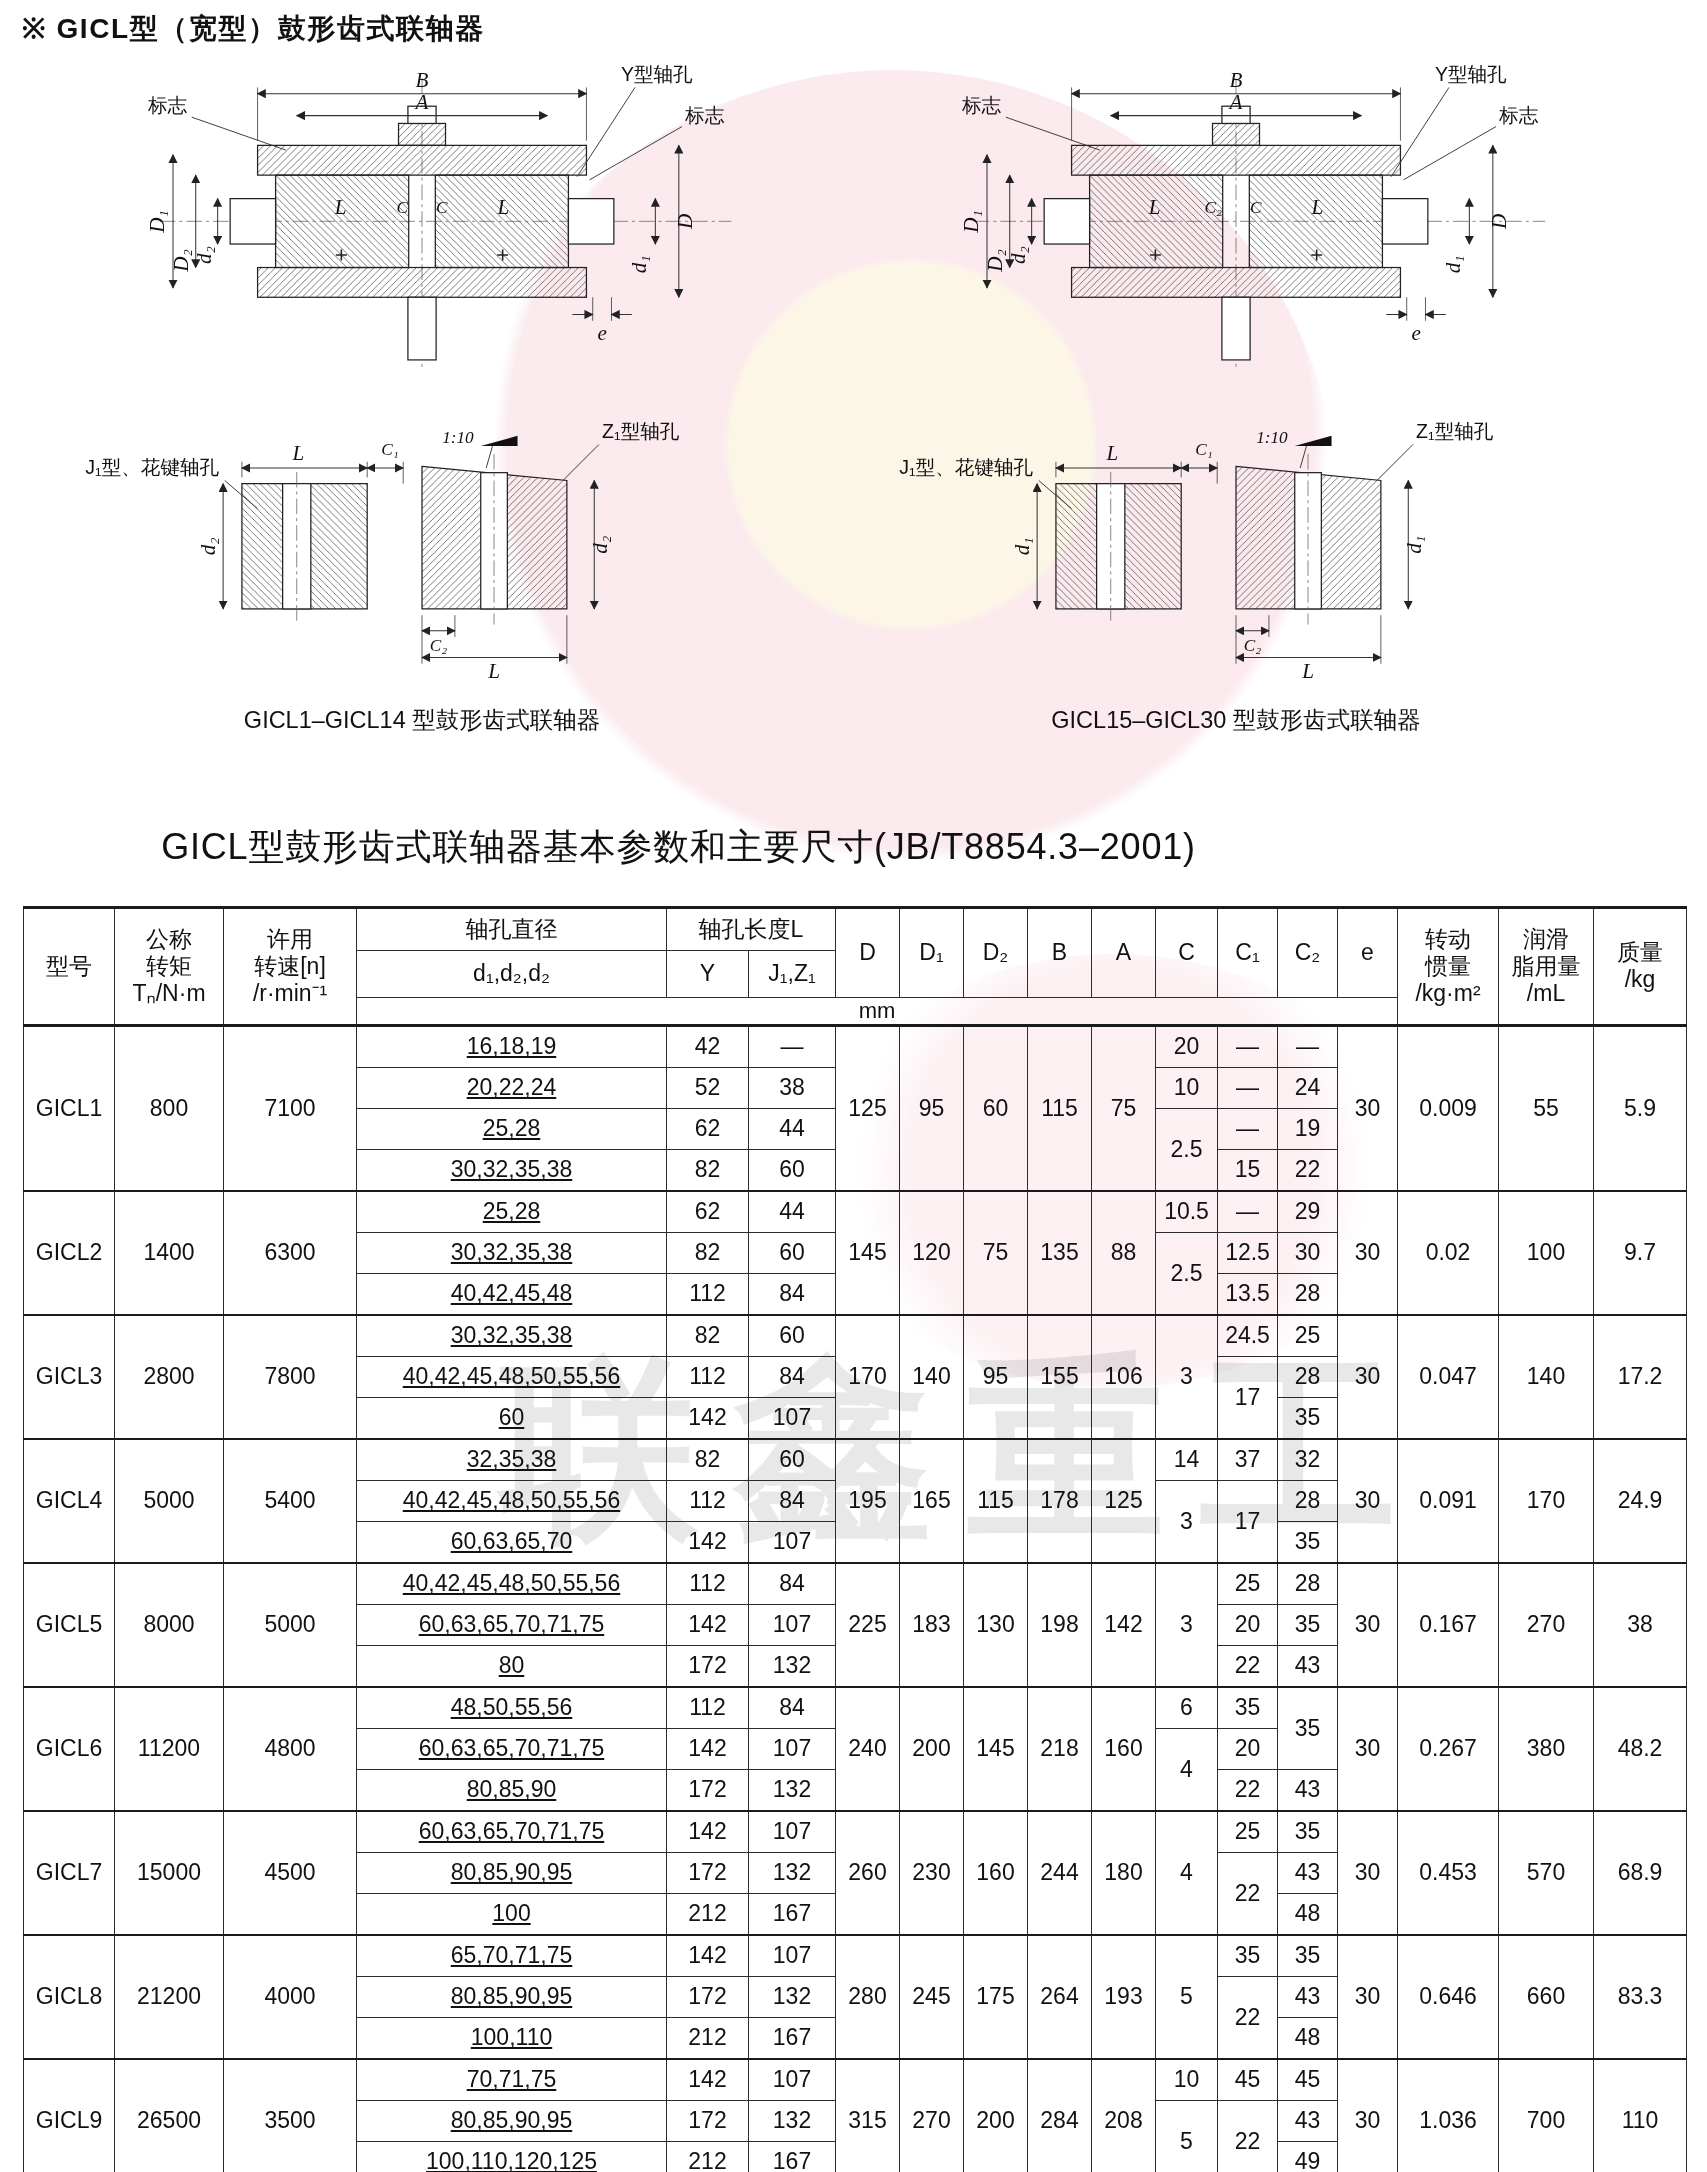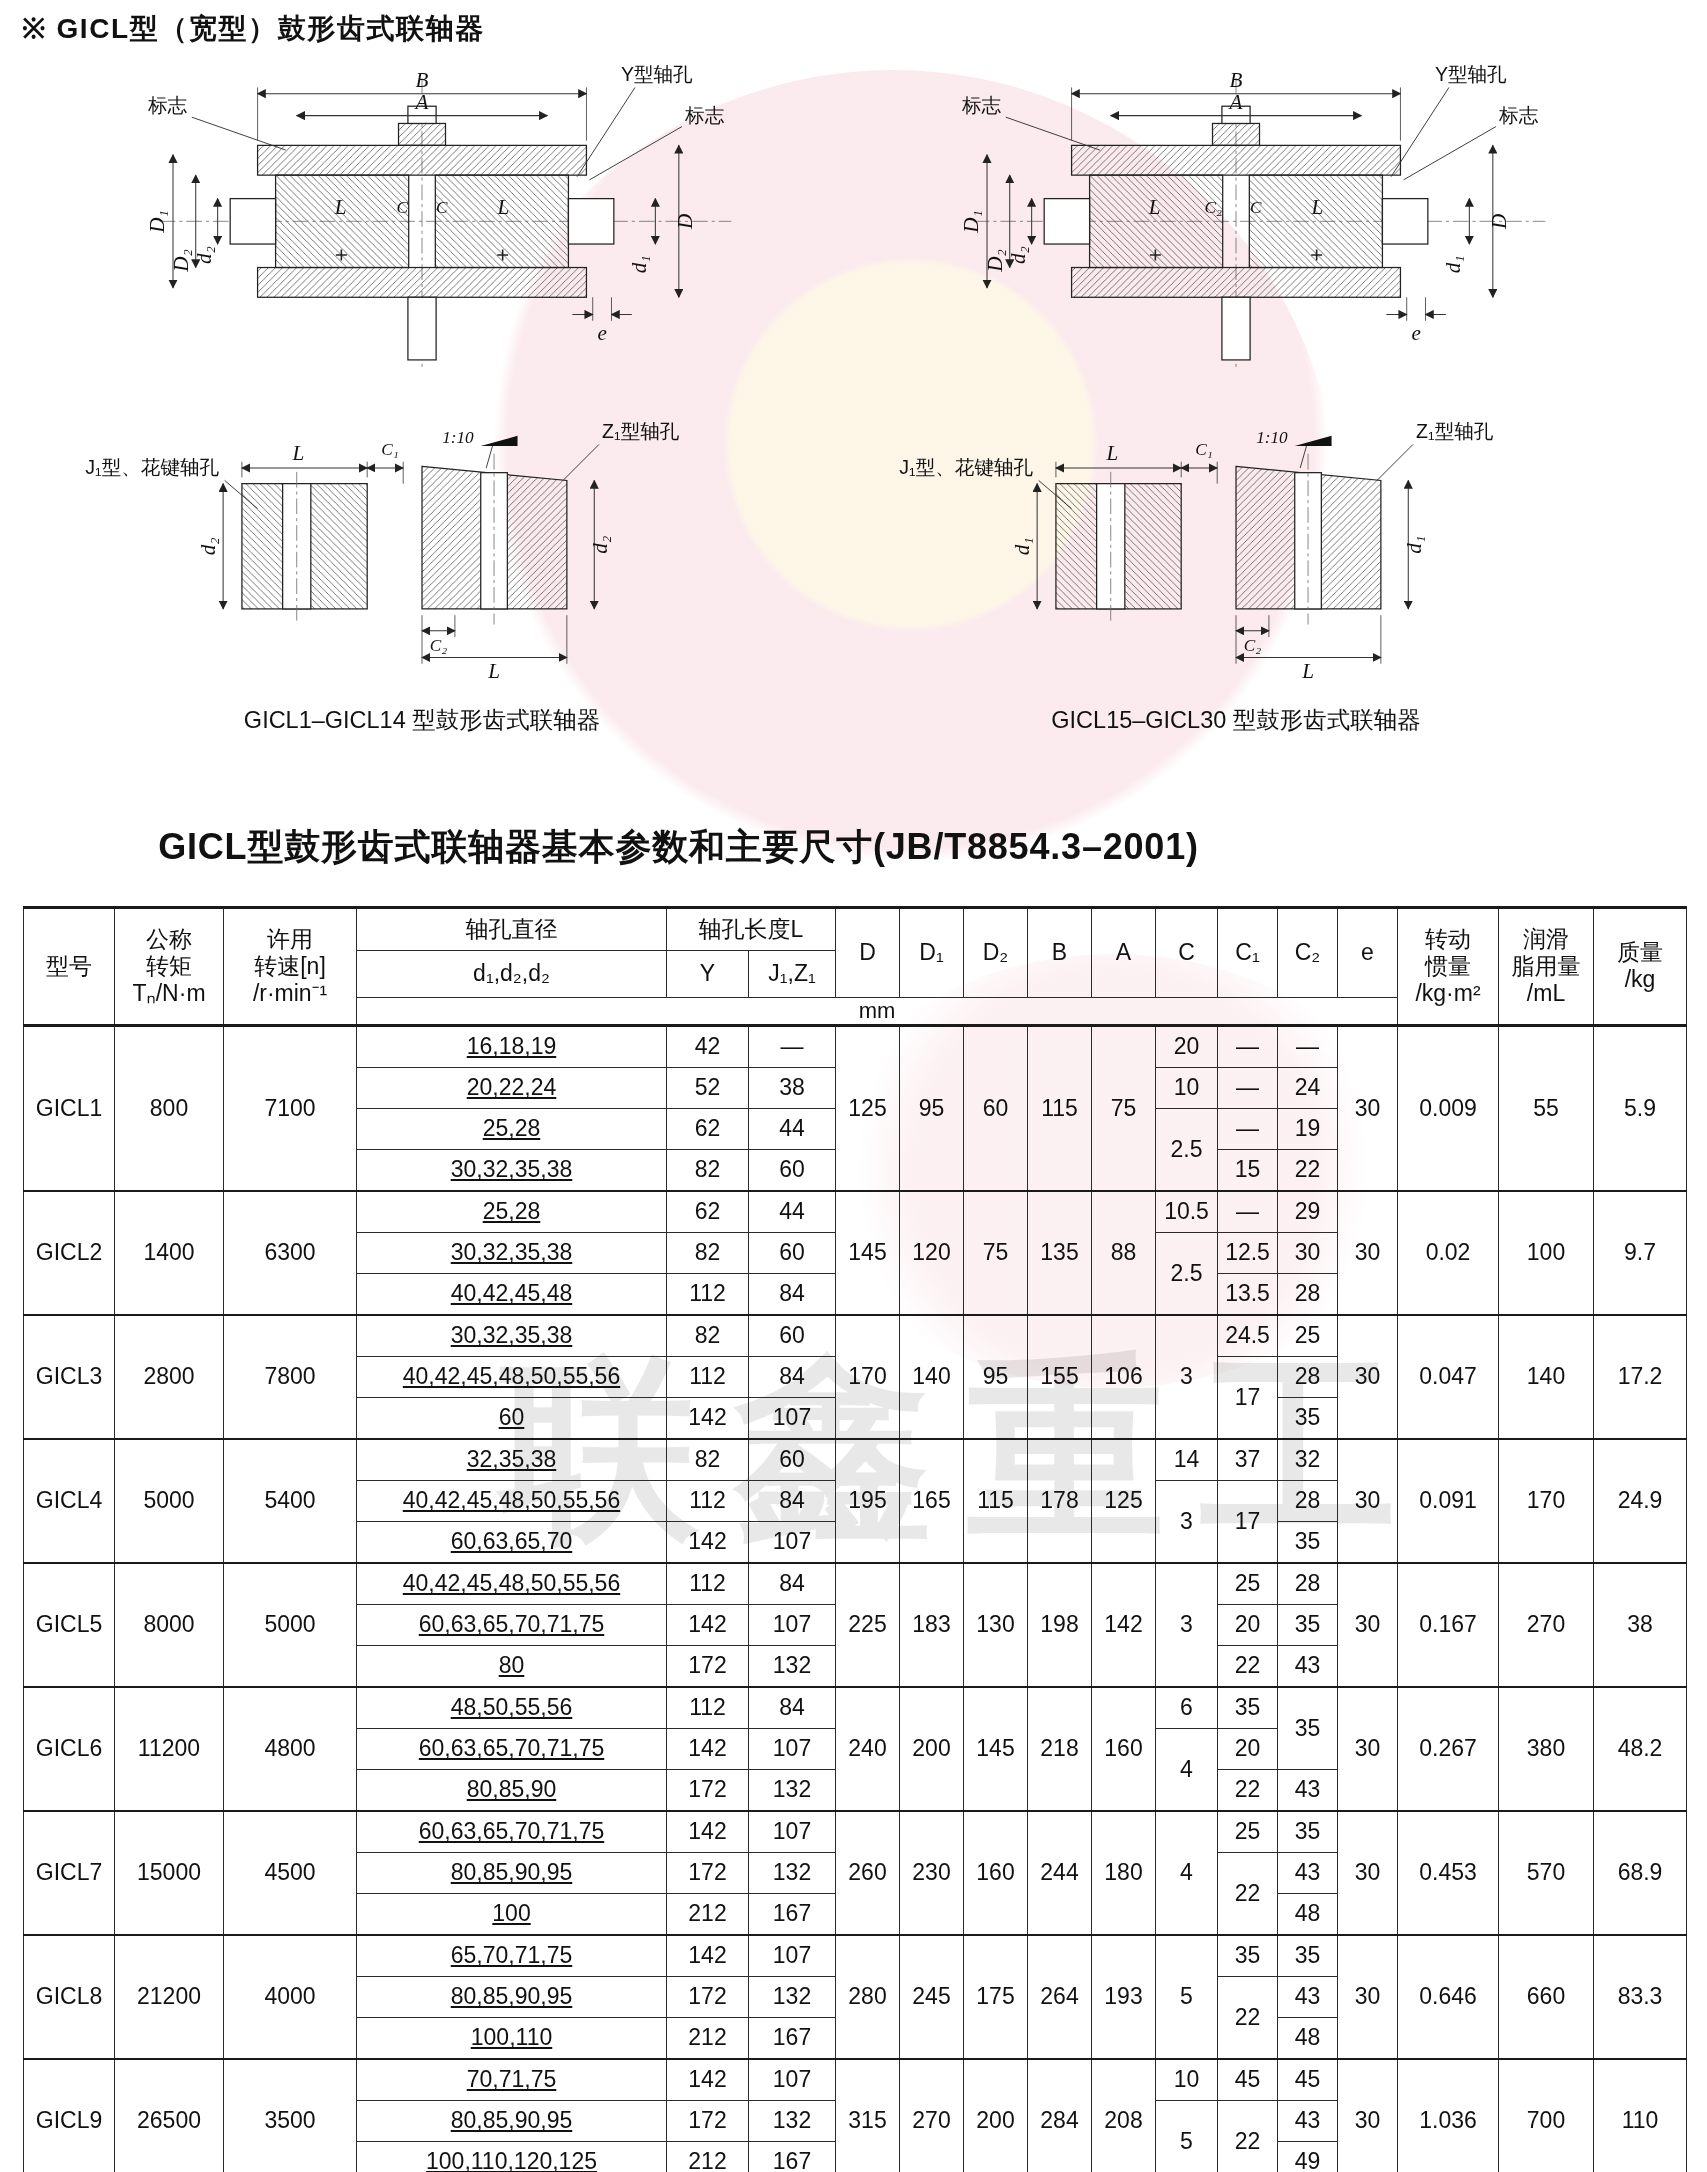--- a/index.html
+++ b/index.html
@@ -30,21 +30,21 @@
   .content{position:relative;z-index:1;}
   .page-title{
     position:absolute;left:22px;top:7.8px;font-size:28px;font-weight:bold;letter-spacing:1.6px;
   }
   .diag-wrap{position:absolute;width:783px;height:713px;}
   .diag-left{left:54px;top:45px;}
   .diag-right{left:868px;top:45px;}
   svg.diag{width:783px;height:705px;display:block;}
   .table-title{
     position:absolute;left:0;top:823px;width:1357px;text-align:center;
-    font-size:36px;font-weight:bold;letter-spacing:0.8px;
+    font-size:36px;font-weight:normal;letter-spacing:0.8px;
   }
   
   table.t{
     position:absolute;left:23px;top:906px;width:1662px;table-layout:fixed;
     border-collapse:collapse;background:transparent;
     border:1.6px solid #1a1a1a;border-top:3.9px solid #1a1a1a;border-bottom:2.3px solid #1a1a1a;
   }
   table.t th, table.t td{
     border:0.8px solid #2b2b2b;text-align:center;vertical-align:middle;
     font-weight:normal;color:#111;padding:0 3.1px;

